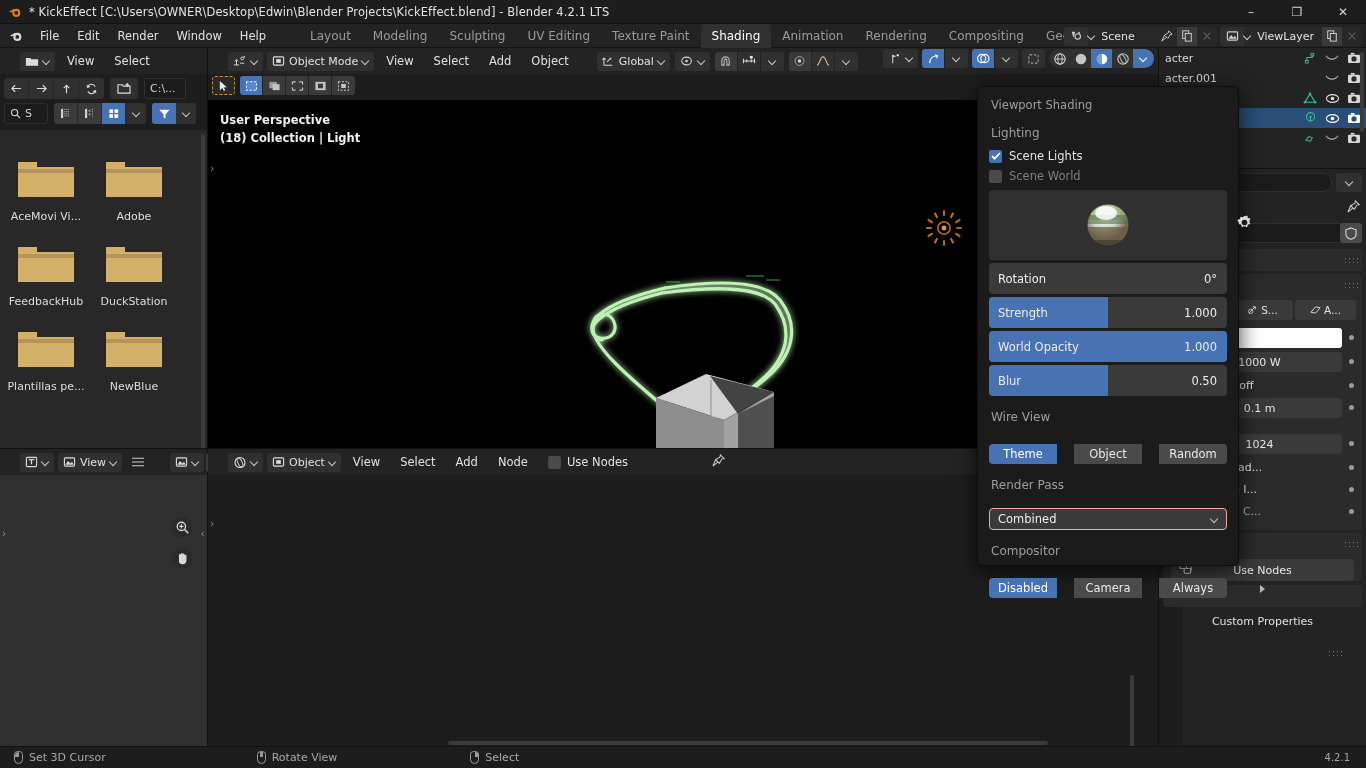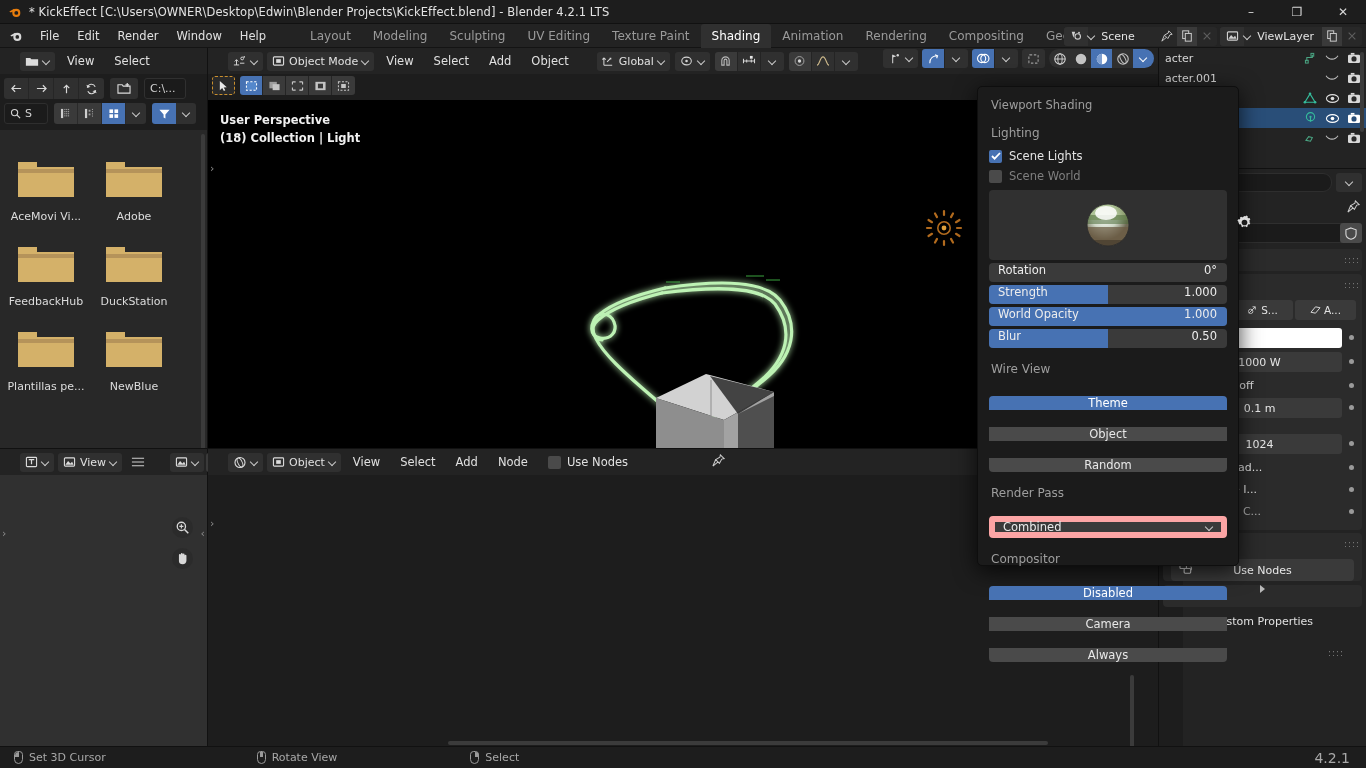--- a/index.html
+++ b/index.html
@@ -170,37 +170,37 @@
     box-shadow: 0 5px 22px rgba(0,0,0,.75); z-index: 50; padding: 8px 11px;
   }
   .pop-title { font-size: 11.5px; color: #9e9e9e; margin: 3px 0 7px 2px; }
   .pop-section { font-size: 12px; color: #9e9e9e; margin: 14px 0 6px 2px; }
   .pop-applybtn { height: 21px; background: #505050; border-radius: 4px; display: flex; align-items: center; justify-content: center;
                   font-size: 11.5px; color: #f0f0f0; }
   .pop-check { display: flex; align-items: center; gap: 7px; height: 20px; font-size: 11.5px; color: #e4e4e4; }
   .pop-check.dim { color: #7f7f7f; }
   .pop-preview { height: 70px; background: #303030; border-radius: 4px; margin-top: 4px; display: flex; align-items: center; justify-content: center; position: relative; }
   .pop-gear { position: absolute; right: -26px; top: 24px; }
-  .pop-slider { height: 19px; border-radius: 4px; margin-top: 3px; position: relative; overflow: hidden; background: #3a3a3a; display: flex; }
+  .pop-slider { height: 31px; border-radius: 4px; margin-top: 3px; position: relative; overflow: hidden; background: #3a3a3a; display: flex; align-items: center; }
   .pop-slider .fillbar { position: absolute; left: 0; top: 0; bottom: 0; background: #4772b3; }
   .pop-slider .lbl { position: relative; padding-left: 9px; font-size: 11.5px; color: #ededed; }
   .pop-slider .val { position: relative; margin-left: auto; padding-right: 10px; font-size: 11.5px; color: #ededed; }
-  .seg3 { display: flex; gap: 17px; margin-top: 20px; border-radius: 4px; overflow: hidden; flex-direction: column; }
+  .seg3 { display: flex; gap: 17px; margin-top: 20px; border-radius: 4px; overflow: hidden; }
   .seg3 .sg { flex: 1; height: 20px; background: #4a4a4a; display: flex; align-items: center; justify-content: center;
               font-size: 11.5px; color: #e8e8e8; }
   .seg3 .sg.on { background: #4772b3; color: #fff; }
-  .pop-dropdown { height: 22px; background: #3a3a3a; border: 6px solid #fca5a5; border-radius: 4px; display: flex; align-items: center;
+  .pop-dropdown { height: 22px; background: #3a3a3a; border: 1px solid #fca5a5; border-radius: 4px; display: flex; align-items: center;
                   padding: 0 8px; font-size: 11.5px; color: #eaeaea; margin-top: 16px; }
   .pop-dropdown .chev { margin-left: auto; }
 
   
   .statusbar { position: absolute; left: 0; bottom: 0; width: 1366px; height: 22px; background: #1d1d1d;
                border-top: 1px solid #111; display: flex; align-items: center; }
   .sb-item { display: flex; align-items: center; gap: 6px; font-size: 11px; color: #a8a8a8; }
-  .sb-version { position: absolute; right: 16px; font-size: 14px; color: #a8a8a8; }
+  .sb-version { position: absolute; right: 16px; font-size: 10px; color: #a8a8a8; }
   .mouse-ic { width: 9px; height: 13px; border: 1.2px solid #9a9a9a; border-radius: 4px 4px 5px 5px; position: relative; }
   .mouse-ic.l::before { content:''; position:absolute; left:-0.5px; top:-0.5px; width: 4px; height: 5px; background:#9a9a9a; border-radius: 4px 0 0 0; }
   .mouse-ic.m::before { content:''; position:absolute; left:2.7px; top:-0.5px; width: 3px; height: 5px; background:#9a9a9a; }
   .mouse-ic.r::before { content:''; position:absolute; right:-0.5px; top:-0.5px; width: 4px; height: 5px; background:#9a9a9a; border-radius: 0 4px 0 0; }
 </style>
 </head>
 <body>
 
 <div class="app">
 

